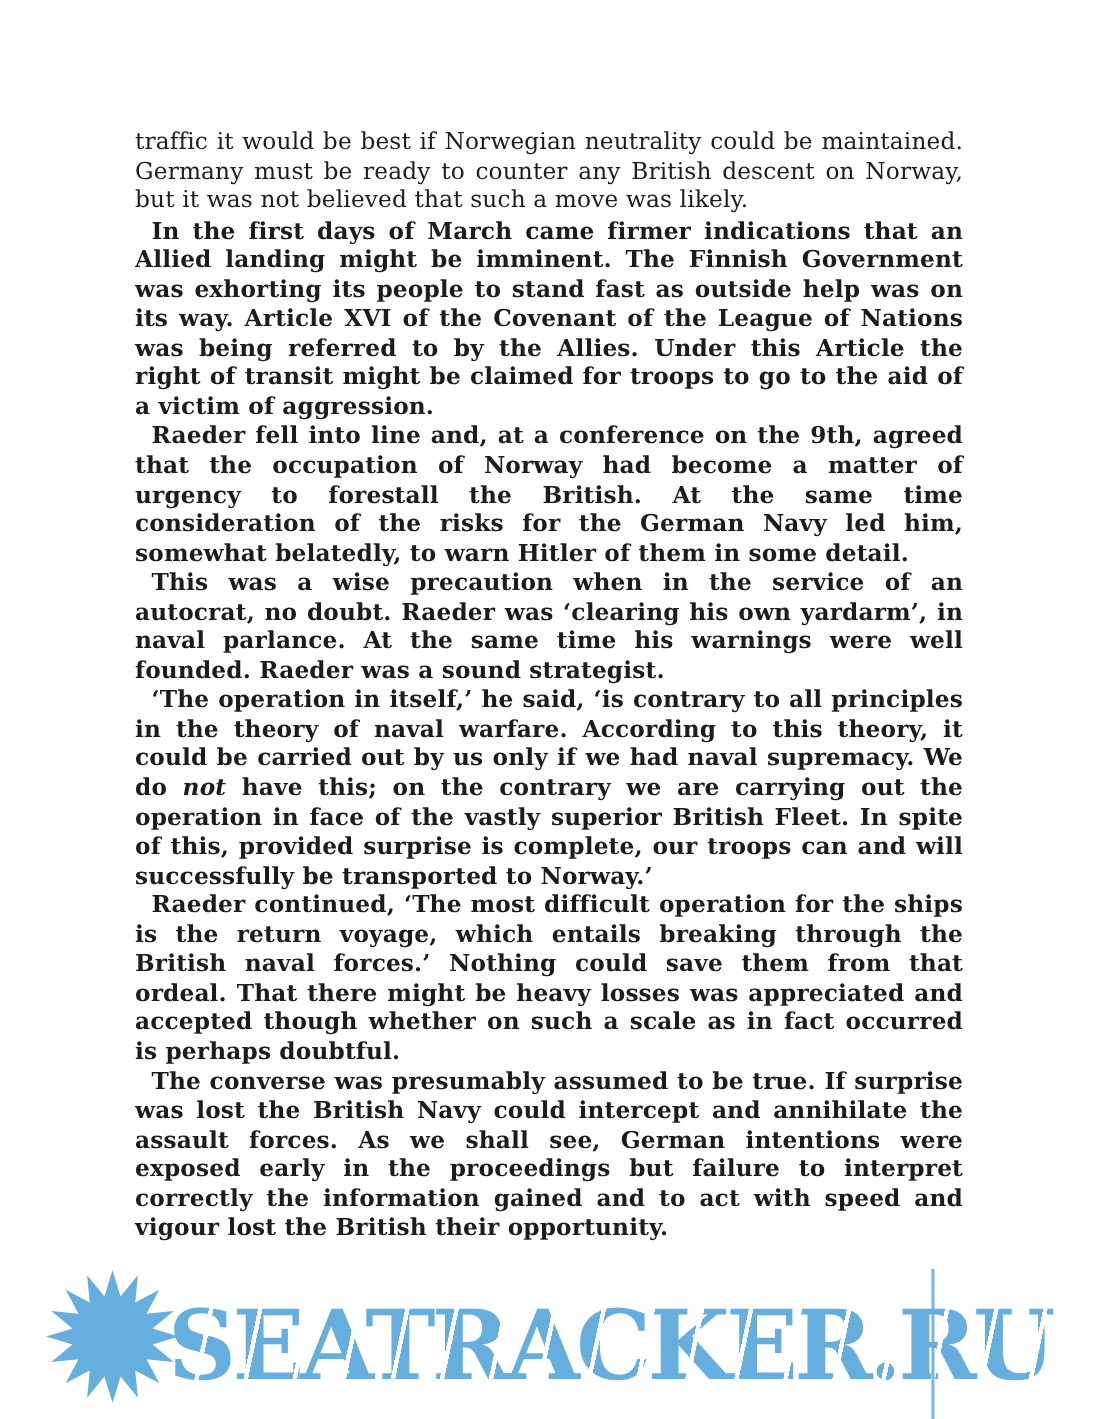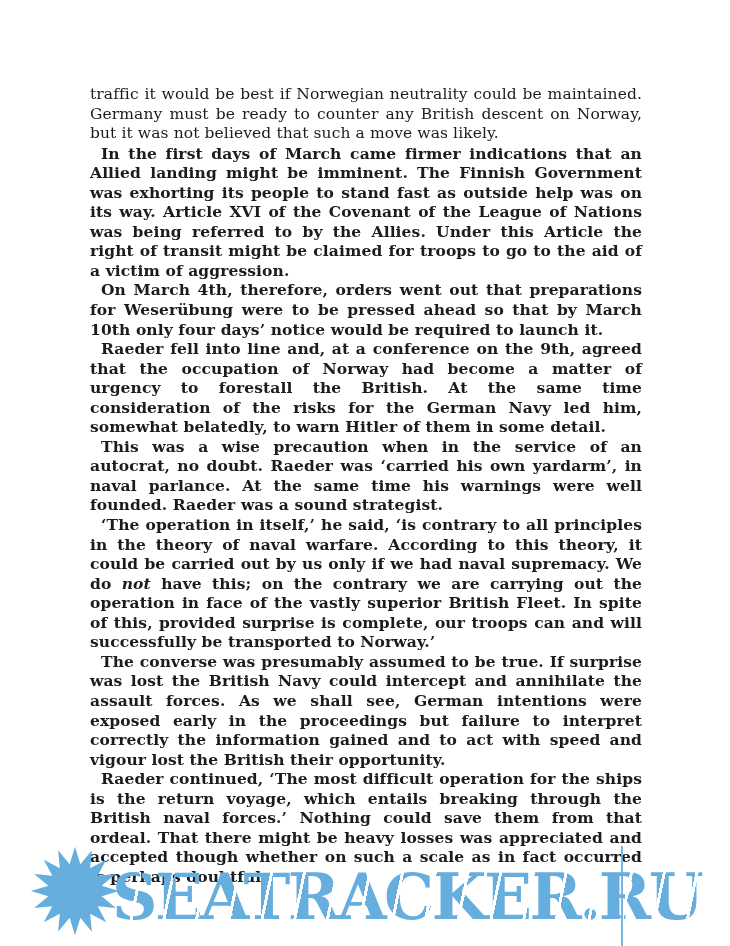--- a/index.html
+++ b/index.html
@@ -80,26 +80,25 @@
   }
 </style>
 </head>
 <body style="--ink: #1c1c1e; --wm: #65aedd;">
 
 <div class="book-page">
 
   <div class="page-text">
       <p class="para"><span>traffic it would be best if Norwegian neutrality could be maintained. Germany must be ready to counter any British descent on Norway, but it was not believed that such a move was likely.</span></p>
       <p class="para indent"><span>In the first days of March came firmer indications that an Allied landing might be imminent. The Finnish Government was exhorting its people to stand fast as outside help was on its way. Article XVI of the Covenant of the League of Nations was being referred to by the Allies. Under this Article the right of transit might be claimed for troops to go to the aid of a victim of aggression.</span></p>
-      <p class="para indent"><span>On March 4th, therefore, orders went out that preparations for Weserübung were to be pressed ahead so that by March 10th only four days’ notice would be required to launch it.</span></p>
       <p class="para indent"><span>Raeder fell into line and, at a conference on the 9th, agreed that the occupation of Norway had become a matter of urgency to forestall the British. At the same time consideration of the risks for the German Navy led him, somewhat belatedly, to warn Hitler of them in some detail.</span></p>
-      <p class="para indent"><span>This was a wise precaution when in the service of an autocrat, no doubt. Raeder was ‘carried his own yardarm’, in naval parlance. At the same time his warnings were well founded. Raeder was a sound strategist.</span></p>
+      <p class="para indent"><span>This was a wise precaution when in the service of an autocrat, no doubt. Raeder was ‘clearing his own yardarm’, in naval parlance. At the same time his warnings were well founded. Raeder was a sound strategist.</span></p>
       <p class="para indent"><span>‘The operation in itself,’ he said, ‘is contrary to all principles in the theory of naval warfare. According to this theory, it could be carried out by us only if we had naval supremacy. We do </span><span class="italic">not</span><span> have this; on the contrary we are carrying out the operation in face of the vastly superior British Fleet. In spite of this, provided surprise is complete, our troops can and will successfully be transported to Norway.’</span></p>
+      <p class="para indent"><span>Raeder continued, ‘The most difficult operation for the ships is the return voyage, which entails breaking through the British naval forces.’ Nothing could save them from that ordeal. That there might be heavy losses was appreciated and accepted though whether on such a scale as in fact occurred is perhaps doubtful.</span></p>
       <p class="para indent"><span>The converse was presumably assumed to be true. If surprise was lost the British Navy could intercept and annihilate the assault forces. As we shall see, German intentions were exposed early in the proceedings but failure to interpret correctly the information gained and to act with speed and vigour lost the British their opportunity.</span></p>
-      <p class="para indent"><span>Raeder continued, ‘The most difficult operation for the ships is the return voyage, which entails breaking through the British naval forces.’ Nothing could save them from that ordeal. That there might be heavy losses was appreciated and accepted though whether on such a scale as in fact occurred is perhaps doubtful.</span></p>
     </div>
 
   <div class="watermark">
     <svg class="sun-icon" viewBox="0 0 100 100" aria-hidden="true">
       <polygon fill="currentColor" points="
         97.0,50.0 78.4,55.7 93.4,68.0 74.1,66.1 83.2,83.2 66.1,74.1
         68.0,93.4 55.7,78.4 50.0,97.0 44.3,78.4 32.0,93.4 33.9,74.1
         16.8,83.2 25.9,66.1 6.6,68.0 21.6,55.7 3.0,50.0 21.6,44.3
         6.6,32.0 25.9,33.9 16.8,16.8 33.9,25.9 32.0,6.6 44.3,21.6
         50.0,3.0 55.7,21.6 68.0,6.6 66.1,25.9 83.2,16.8 74.1,33.9

